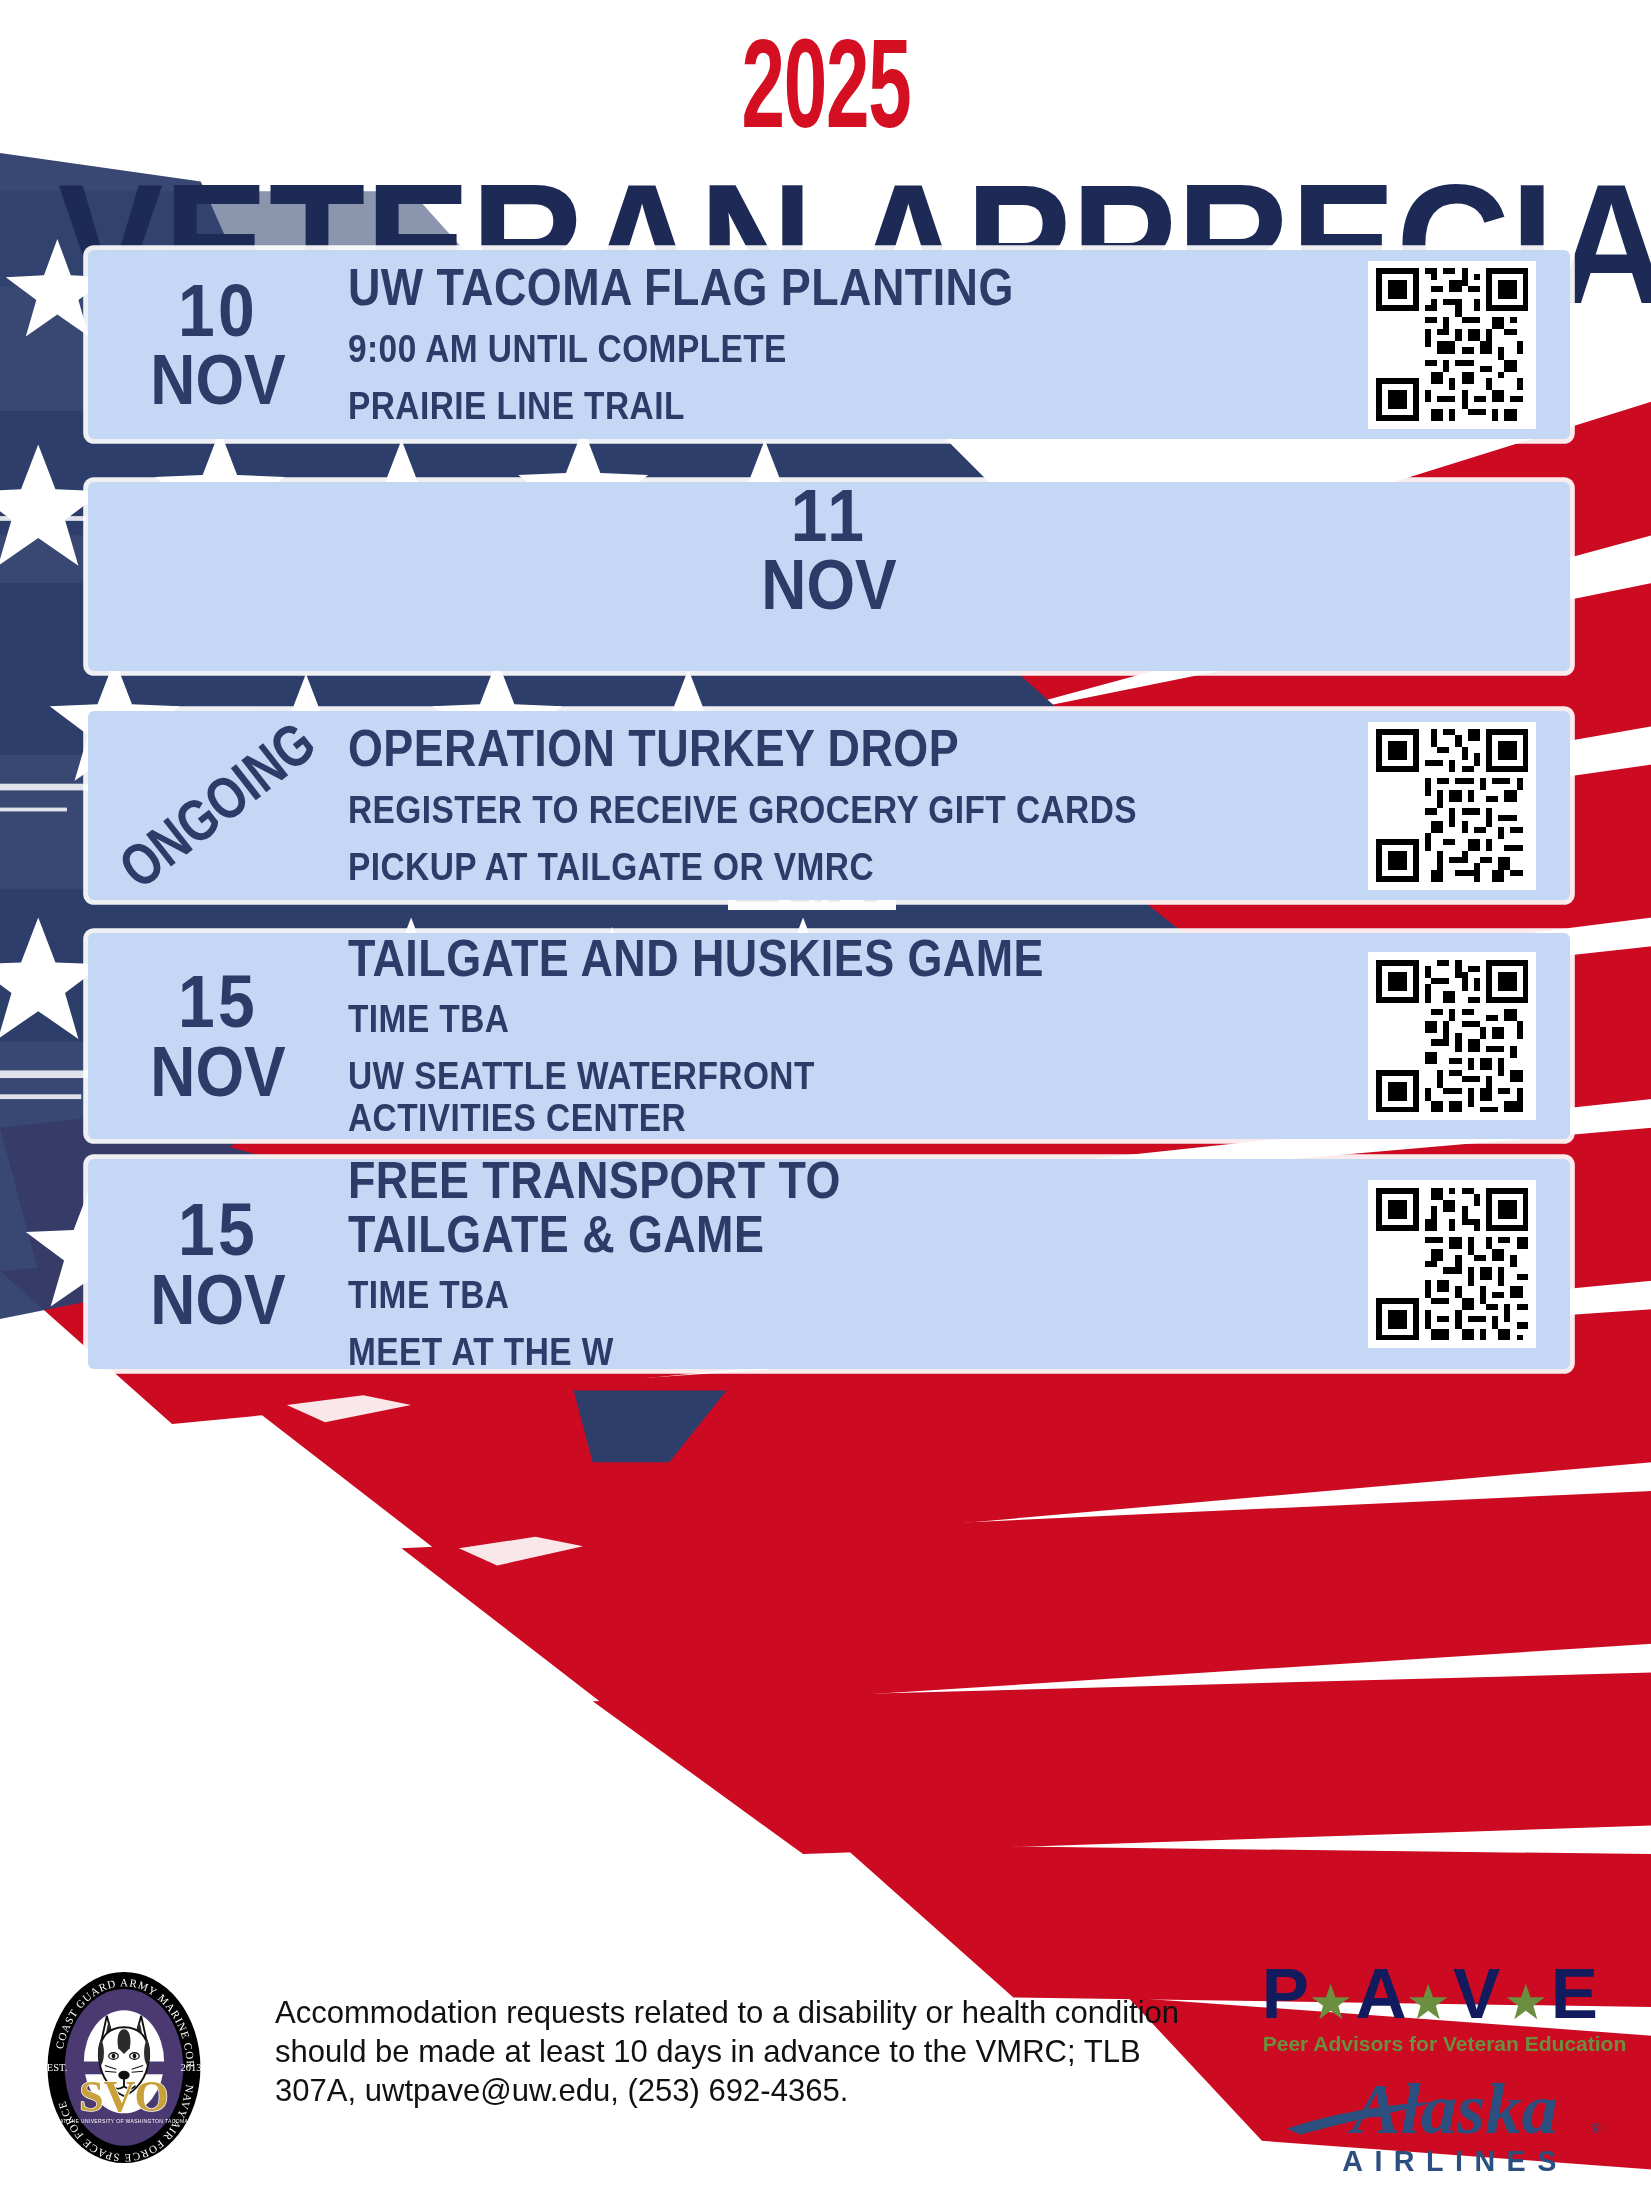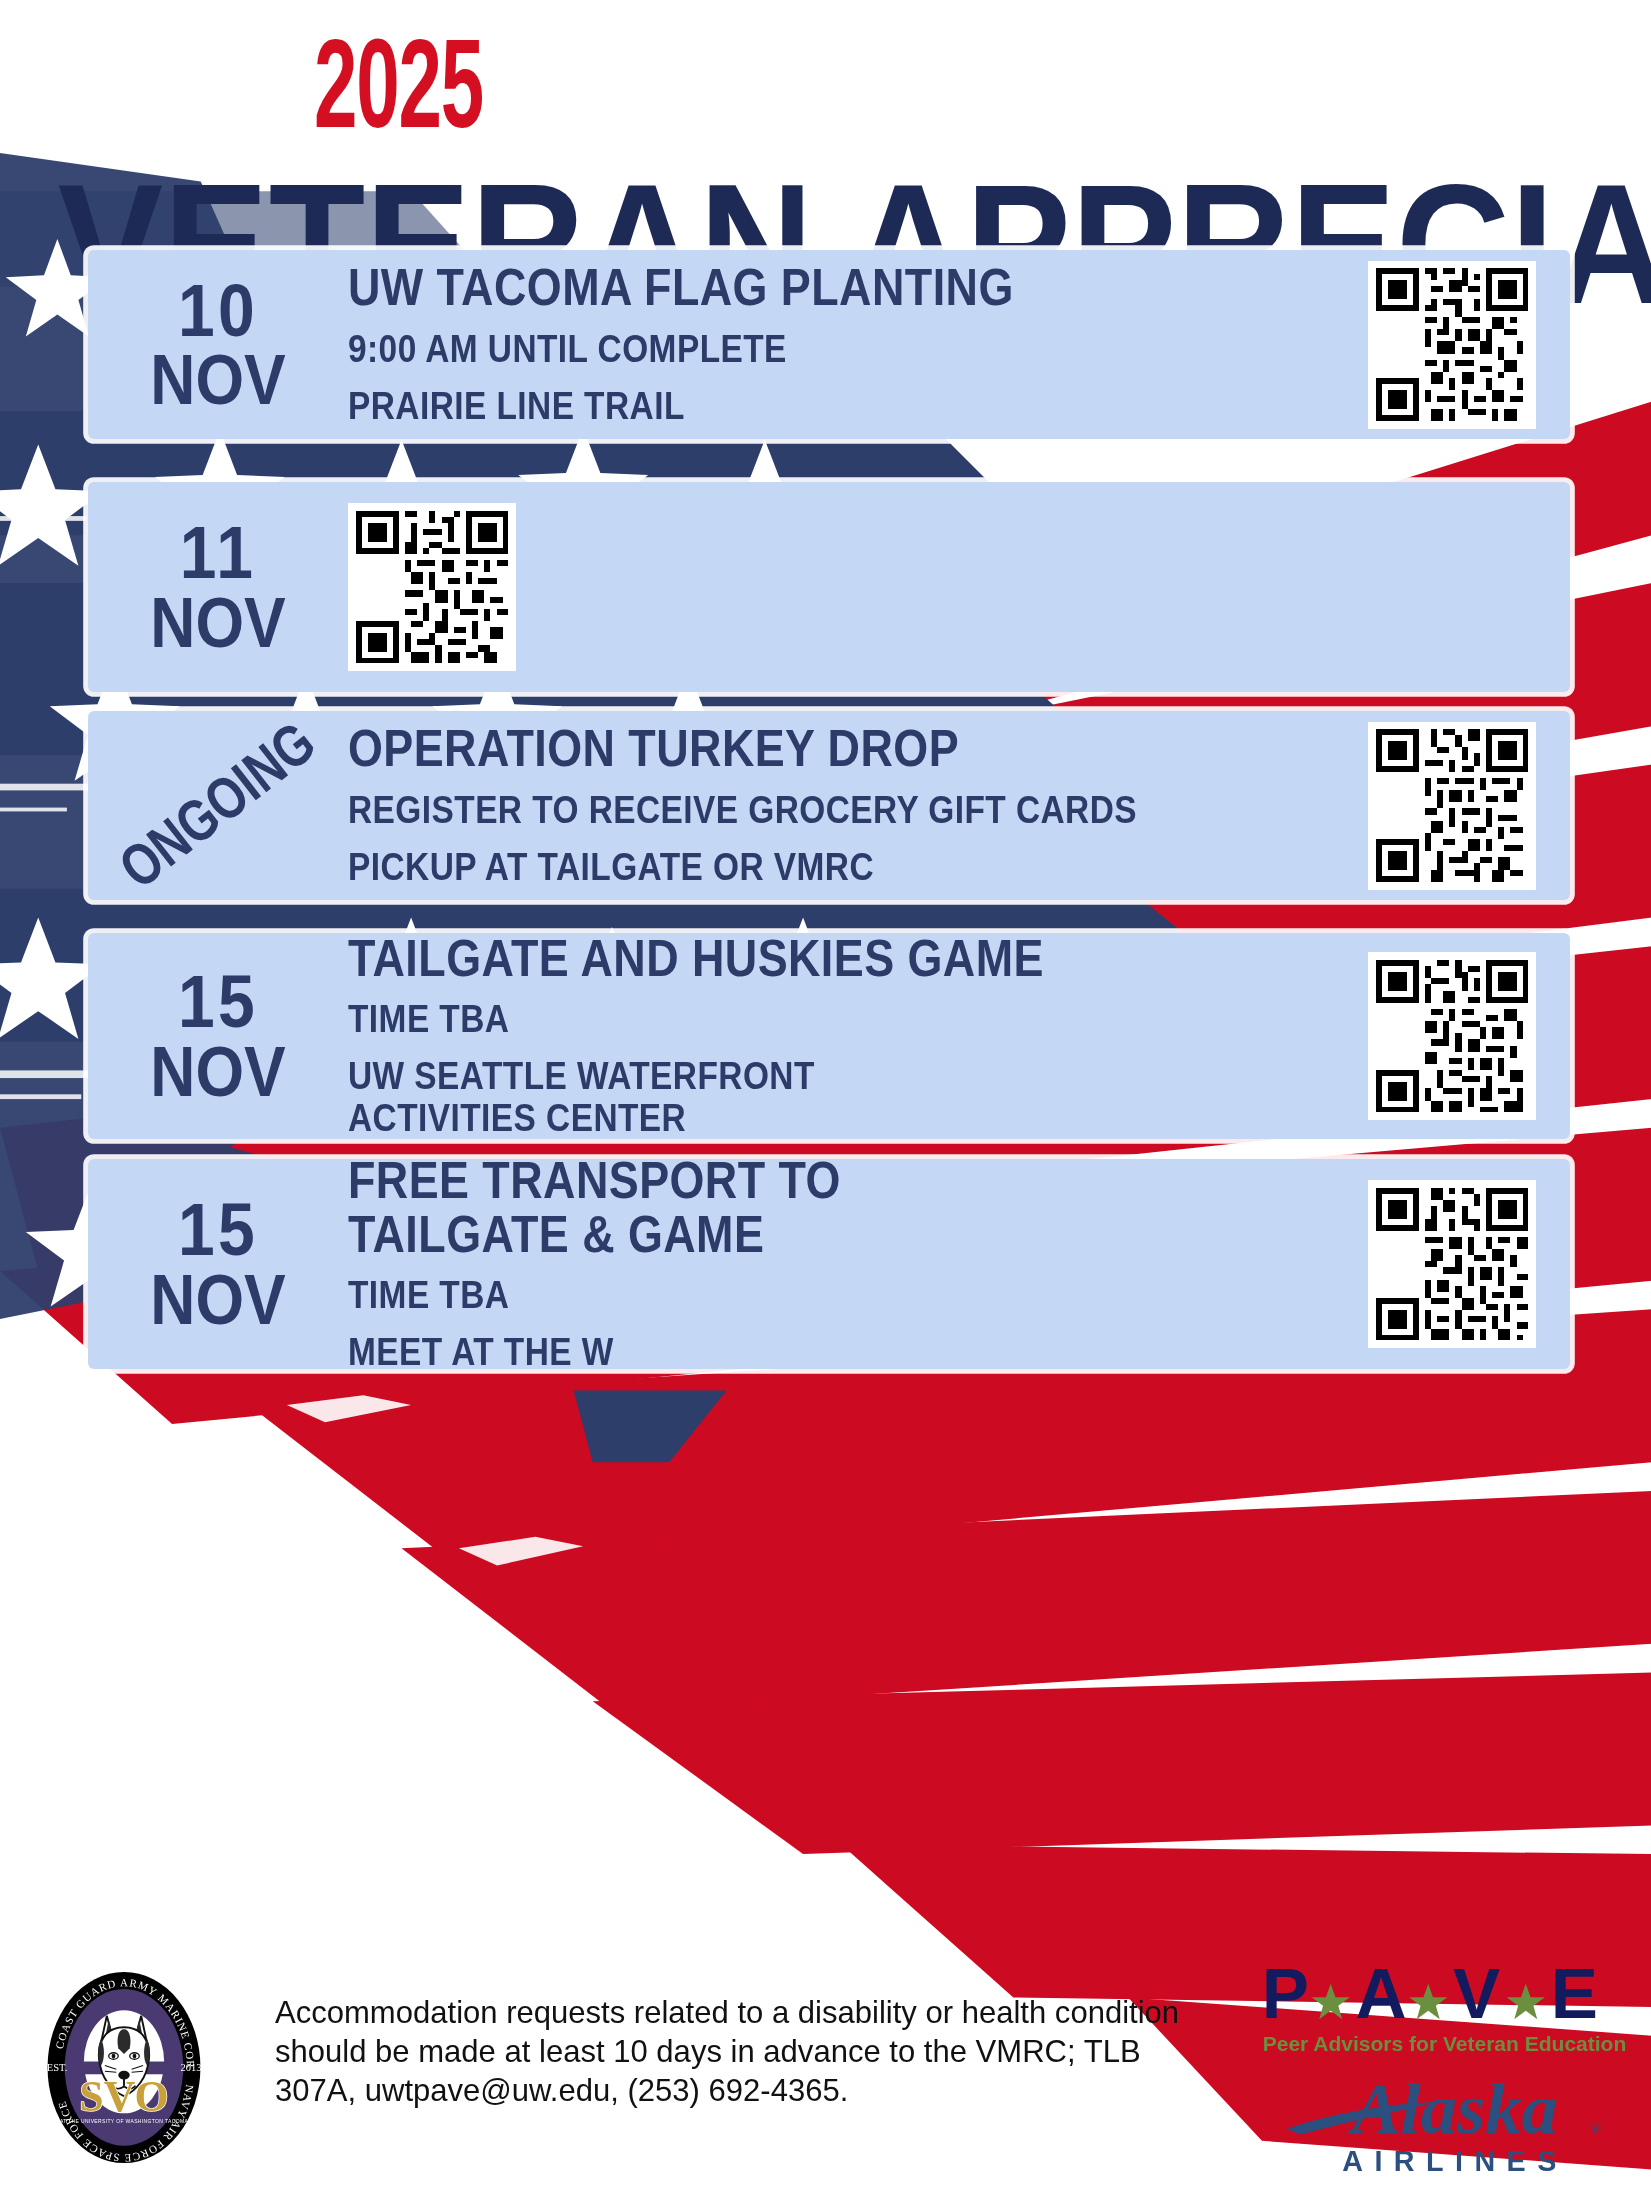--- a/index.html
+++ b/index.html
@@ -6,21 +6,21 @@
   html,body{margin:0;padding:0;background:#fff;}
   body{
     font-family:"Liberation Sans", sans-serif;
     width:1652px;height:2202px;position:relative;overflow:hidden;
   }
 
   
   #flag-bg{position:absolute;inset:0;z-index:0;overflow:hidden;background:#fff;}
 
   
-  #header{position:absolute;top:0;left:0;width:1652px;z-index:5;}
+  #header{position:absolute;top:0;left:0;width:1652px;z-index:5;text-align:center;}
   #year{
     color:#d50f22;
     font-family:"Liberation Sans", sans-serif;
     font-weight:bold;
     font-size:126px;
     line-height:1;
     letter-spacing:-1.9px;
     transform:scaleX(0.62);
     transform-origin:center top;
     margin:0;padding-top:21px;
@@ -301,21 +301,21 @@
             <rect x="19" y="23" width="1" height="2"></rect>
             <rect x="21" y="23" width="2" height="2"></rect>
           <rect x="8" y="0" width="1" height="1"></rect>
             <rect x="16" y="3" width="1" height="1"></rect>
             <rect x="8" y="6" width="1" height="1"></rect>
         </g>
       </svg>
     </div>
   </div>
 
-  <div class="card" style="top:482px;height:210px;">
+  <div class="card" style="top:482px;height:189px;flex-direction:column;">
     <div class="card-date">
       <span class="day">11</span>
       <span class="mon">NOV</span>
     </div>
     <div class="qr-wrap">
       <svg viewBox="0 0 25 25" shape-rendering="crispEdges">
         <rect width="25" height="25" fill="#fff"></rect>
         <g fill="#000">
           <rect x="0" y="0" width="7" height="1"></rect>
             <rect x="0" y="1" width="1" height="5"></rect>

